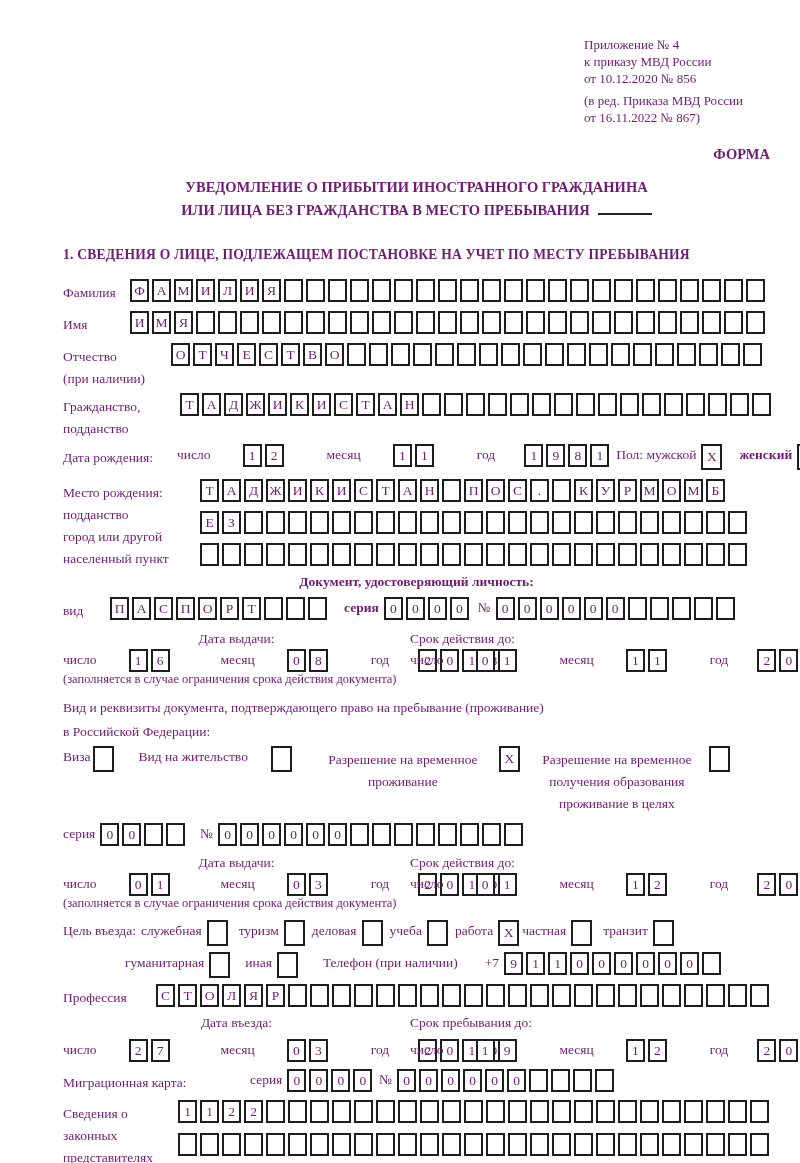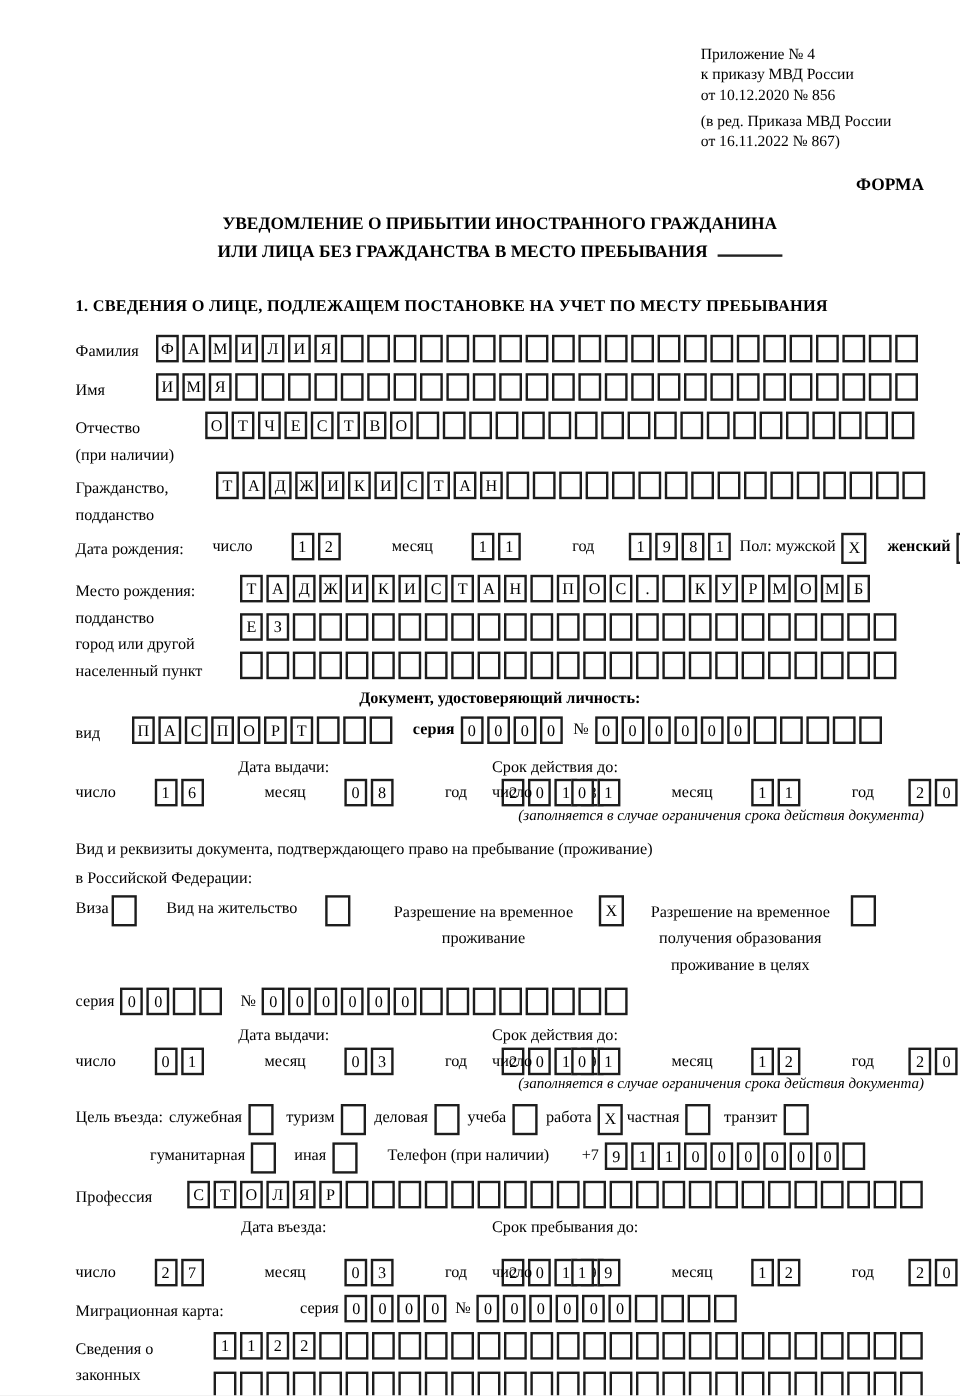--- a/index.html
+++ b/index.html
@@ -1,19 +1,19 @@
 <!DOCTYPE html>
 <html><head>
 <meta charset="utf-8">
 <style>
   * { box-sizing: border-box; }
   html,body { margin:0; padding:0; background:#e8e8e8; }
   .page {
     width:800px; height:1163px; margin:0 auto; background:#ffffff;
-    font-family:"Liberation Serif","DejaVu Serif",serif; color:#000000;
+    font-family:"Liberation Serif","DejaVu Serif",serif; color:#701a75;
     padding:36px 30px 14px 63px; position:relative; overflow:hidden;
   }
   .annex { margin-left:auto; width:186px; font-size:13px; line-height:17px; }
   .annex .grp2 { margin-top:5px; }
   .forma { text-align:right; font-weight:bold; font-size:14.5px; margin-top:20px; }
   .title { text-align:center; font-weight:bold; font-size:14.5px; line-height:23px; margin-top:13px; }
   .title .blank { display:inline-block; width:54px; border-bottom:2px solid #222; height:13px; margin-left:8px; }
   .sec-heading { font-weight:bold; font-size:13.6px; margin-top:25px; margin-bottom:16px; letter-spacing:.2px; }
 
   .row { display:flex; align-items:flex-start; white-space:nowrap; margin-bottom:7px; font-size:13.5px; }
@@ -30,21 +30,21 @@
   .dg .boxes { margin-right:13px; }
   .dg .boxes:last-child { margin-right:0; }
 
   .twocol { display:flex; }
   .col-a { width:347px; flex:0 0 auto; }
   .col-b { flex:1 1 auto; }
   .subhead-a { width:347px; text-align:center; flex:0 0 auto; }
   .subhead-b { flex:1 1 auto; text-align:left; }
 
   .doc-heading { text-align:center; font-weight:bold; font-size:13.5px; margin:1px 0 7px; }
-  .note { text-align:right; font-size:12.5px; margin:-3px 0 9px;font-style:italic; }
+  .note { font-size:12.5px; margin:-3px 0 9px; }
   .intro { font-size:13.5px; line-height:24px; margin-bottom:2px; }
 
   .permit-lbl { text-align:center; line-height:22px; padding-top:3px; }
   .gap4  { margin-left:4px; }  .gap6  { margin-left:6px; }
   .gap8  { margin-left:8px; }  .gap12 { margin-left:12px; }
   .gap14 { margin-left:14px;font-weight:bold; } .gap18 { margin-left:18px; }
   .gap22 { margin-left:22px; }
 </style>
 </head>
 <body>
@@ -609,21 +609,21 @@
         <span class="cb">&nbsp;</span>
         <span class="cb">&nbsp;</span>
         <span class="cb">&nbsp;</span>
         <span class="cb">&nbsp;</span>
         <span class="cb">&nbsp;</span>
         <span class="cb">&nbsp;</span>
         <span class="cb">&nbsp;</span>
       </span>
   </div>
 
-  <div class="row twocol" style="margin-bottom:18px">
+  <div class="row twocol" style="margin-bottom:8px">
     <span class="subhead-a">Дата въезда:</span>
     <span class="subhead-b">Срок пребывания до:</span>
   </div>
   <div class="row twocol" style="margin-bottom:7px">
     <span class="col-a dg">
       <span class="dlbl">число</span>
       <span class="boxes">
           <span class="cb">2</span>
           <span class="cb">7</span>
         </span>

